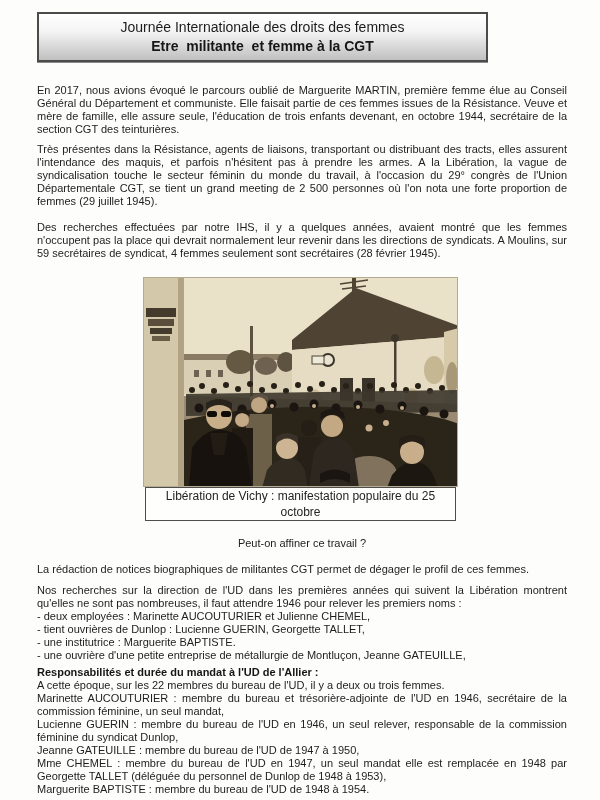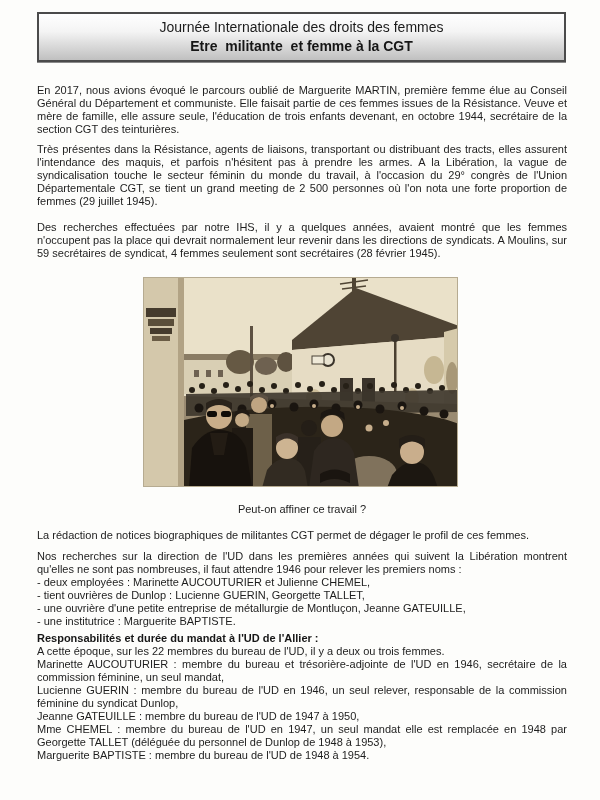--- a/index.html
+++ b/index.html
@@ -7,21 +7,21 @@
   body { font-family: "Liberation Sans", "DejaVu Sans", sans-serif; }
   .page {
     position: relative;
     width: 600px; height: 800px;
     background: #fdfdfb;
     color: #1f1f1f;
     overflow: hidden;
     padding: 12px 33px 0 37px;
   }
   .header-box {
-    width: 529px;
+    width: 451px;
     border: 2px solid #4b4b4b;
     background: linear-gradient(180deg, #ffffff 0%, #f4f4f4 38%, #d9d9d9 70%, #c0c0c0 100%);
     text-align: center;
     padding: 4px 0 4px 0;
     box-shadow: 0 1px 0 #8a8a8a;
   }
   .t1 { font-size: 14px; line-height: 19px; color: #1c1c1c; }
   .t2 { font-size: 14px; line-height: 19px; font-weight: bold; white-space: pre-wrap; color: #161616; }
   .para {
     font-size: 11px;
@@ -202,31 +202,32 @@
         <path d="M165,210 L170,173 Q178,160 190,160 Q204,160 210,175 L215,210 Z" fill="#2e2720"></path>
         <circle cx="188" cy="148" r="11" fill="#c3a884"></circle>
         <path d="M176,142 Q188,131 201,142 L200,135 Q188,127 177,135 Z" fill="#1c1712"></path>
         <path d="M176,196 Q190,187 206,196 L206,205 Q190,197 176,205 Z" fill="#1a1510"></path>
 
         <path d="M243,210 L248,197 Q258,184 270,184 Q284,184 290,199 L294,210 Z" fill="#1c1711"></path>
         <circle cx="268" cy="174" r="12" fill="#c9ae8c"></circle>
         <path d="M255,170 Q268,157 281,170 L281,161 Q268,153 255,161 Z" fill="#241e17"></path>
       </svg>
     </div>
+    <figcaption class="caption">Libération de Vichy : manifestation populaire du 25 octobre</figcaption>
   </figure>
 
   <p class="para q">Peut-on affiner ce travail ?</p>
   <p class="para p4">La rédaction de notices biographiques de militantes CGT permet de dégager le profil de ces femmes.</p>
 
   <div class="para p5">
     <span>Nos recherches sur la direction de l'UD dans les premières années qui suivent la Libération montrent qu'elles ne sont pas nombreuses, il faut attendre 1946 pour relever les premiers noms :</span>
     <div class="bullet">- deux employées : Marinette AUCOUTURIER et Julienne CHEMEL,</div>
     <div class="bullet">- tient ouvrières de Dunlop : Lucienne GUERIN, Georgette TALLET,</div>
+    <div class="bullet">- une institutrice : Marguerite BAPTISTE.</div>
     <div class="bullet">- une ouvrière d'une petite entreprise de métallurgie de Montluçon, Jeanne GATEUILLE,</div>
-    <div class="bullet">- une institutrice : Marguerite BAPTISTE.</div>
   </div>
 
   <div class="section">
     <div class="heading">Responsabilités et durée du mandat à l'UD de l'Allier :</div>
     <div class="sline">A cette époque, sur les 22 membres du bureau de l'UD, il y a deux ou trois femmes.</div>
     <div class="sline">Marinette AUCOUTURIER : membre du bureau et trésorière-adjointe de l'UD en 1946, secrétaire de la commission féminine, un seul mandat,</div>
     <div class="sline">Lucienne GUERIN : membre du bureau de l'UD en 1946, un seul relever, responsable de la commission féminine du syndicat Dunlop,</div>
     <div class="sline">Jeanne GATEUILLE : membre du bureau de l'UD de 1947 à 1950,</div>
     <div class="sline">Mme CHEMEL : membre du bureau de l'UD en 1947, un seul mandat elle est remplacée en 1948 par Georgette TALLET (déléguée du personnel de Dunlop de 1948 à 1953),</div>
     <div class="sline">Marguerite BAPTISTE : membre du bureau de l'UD de 1948 à 1954.</div>

